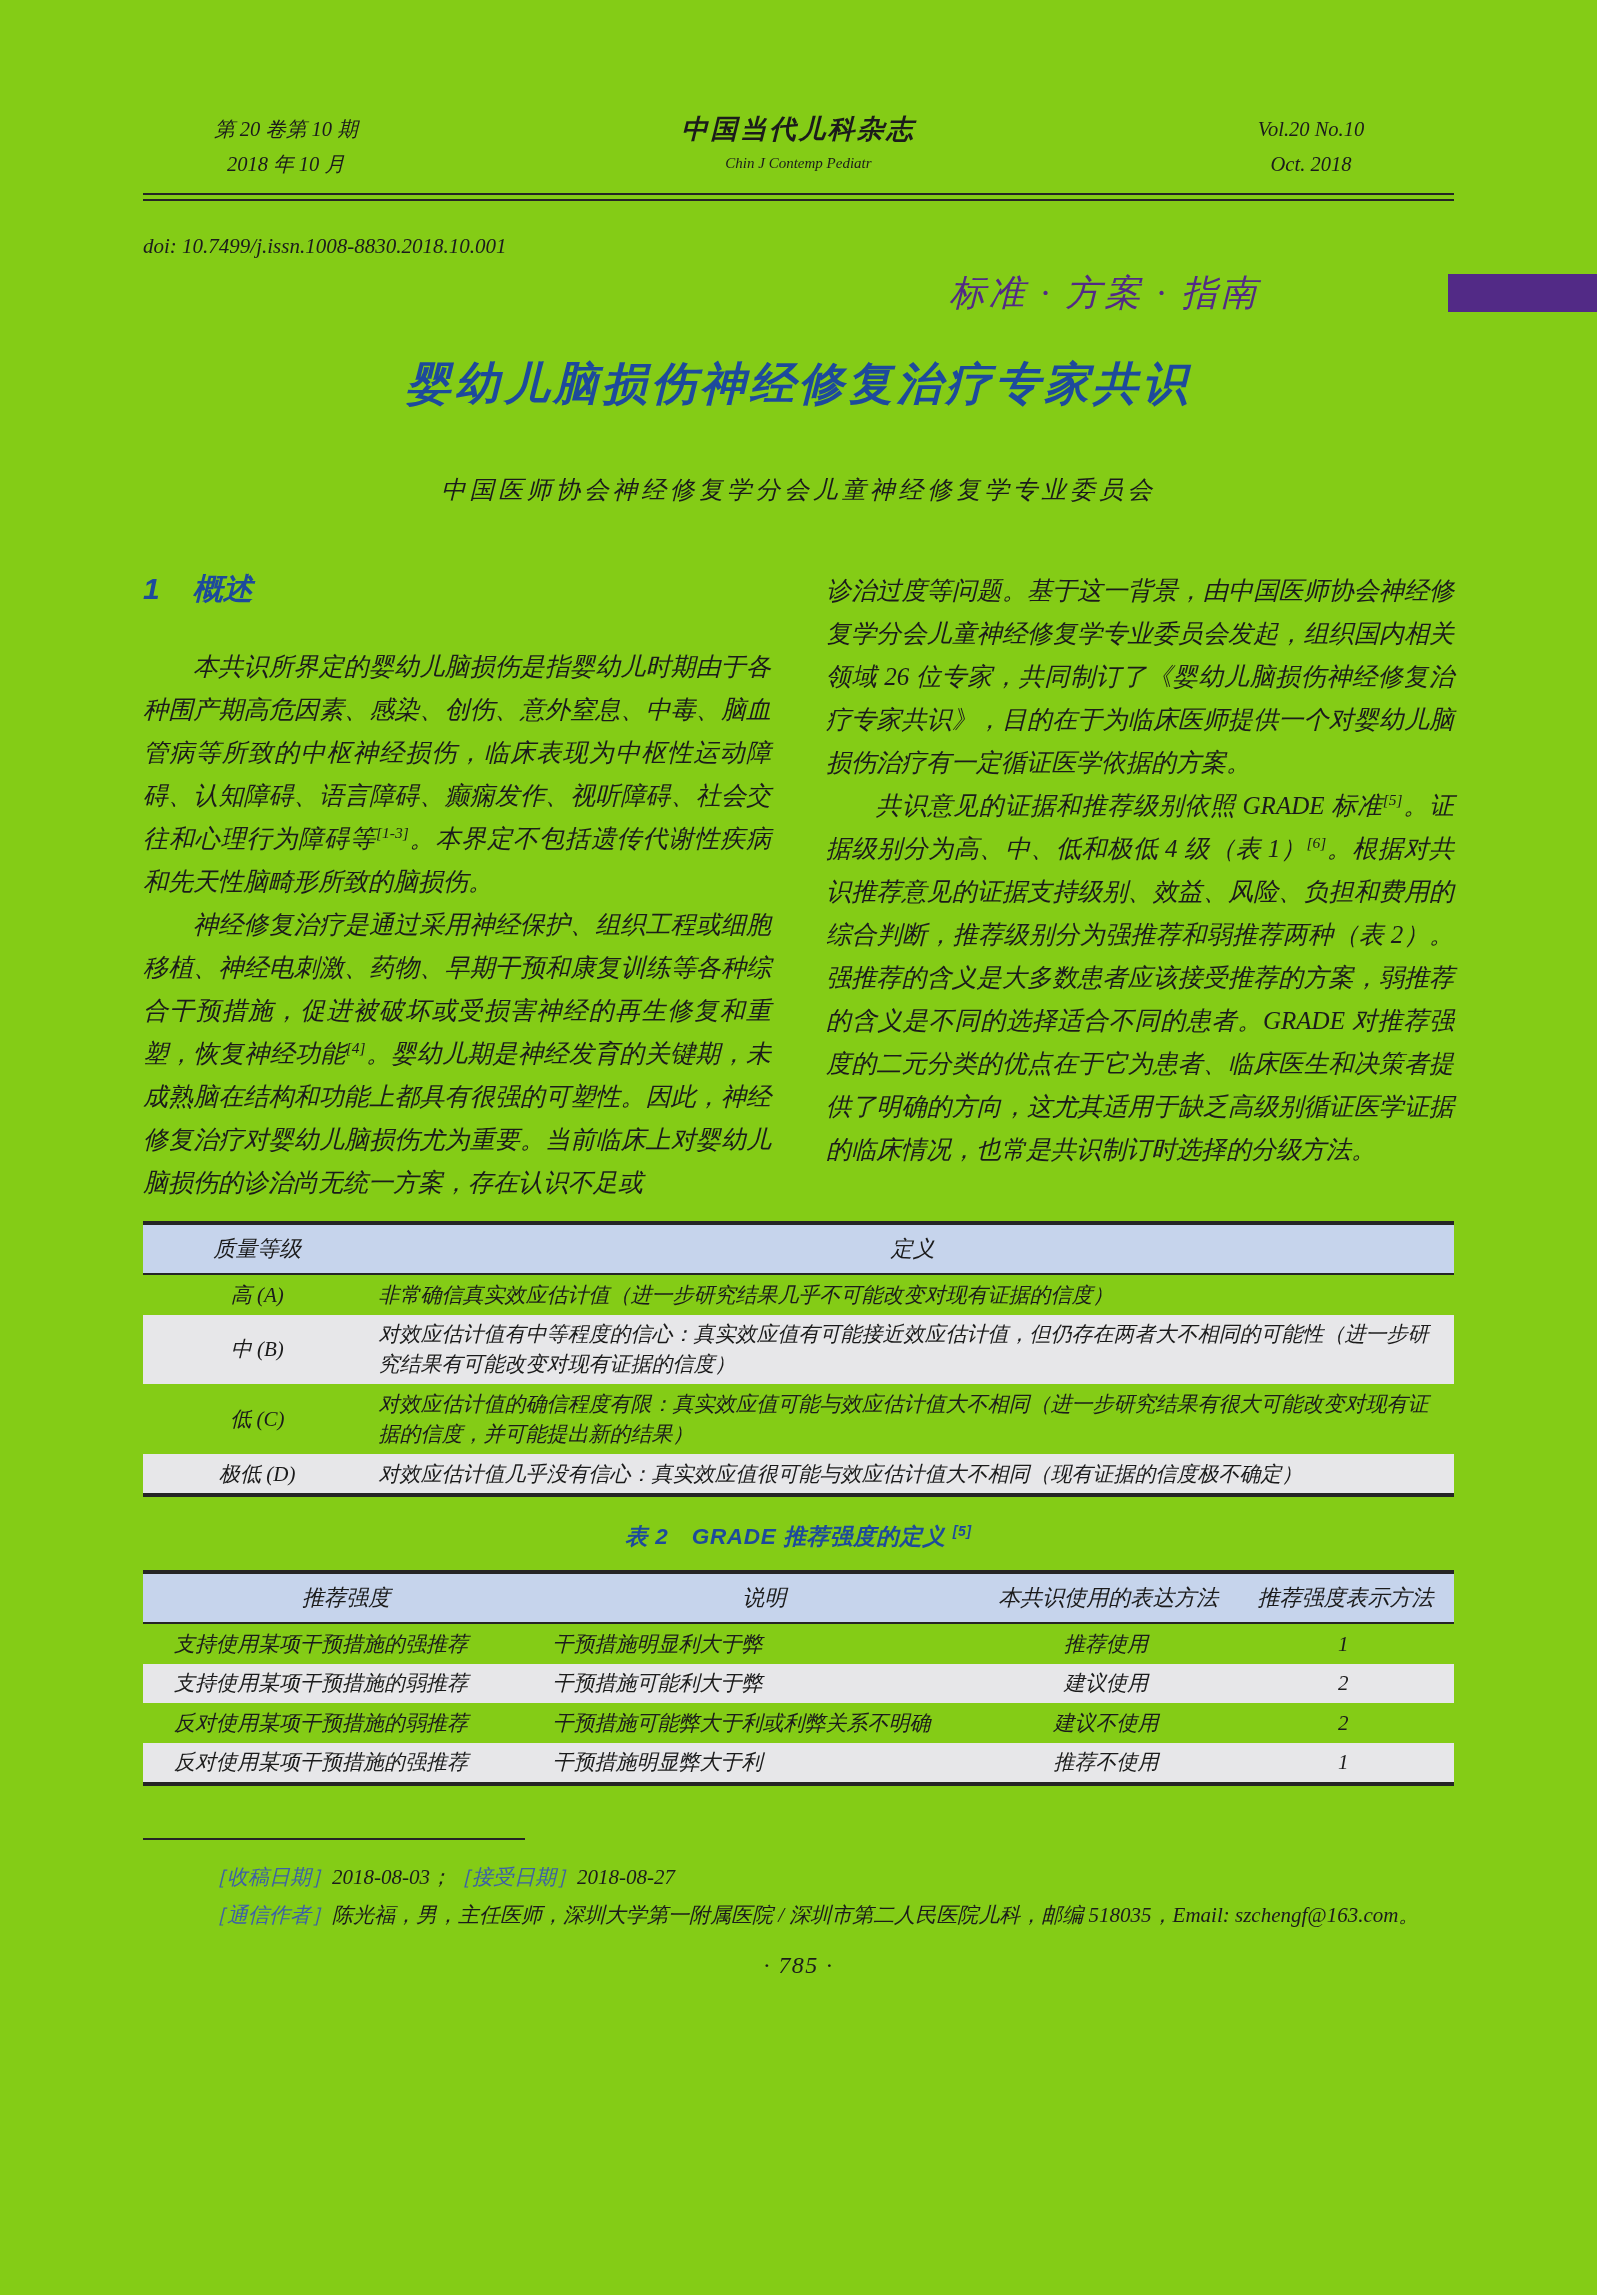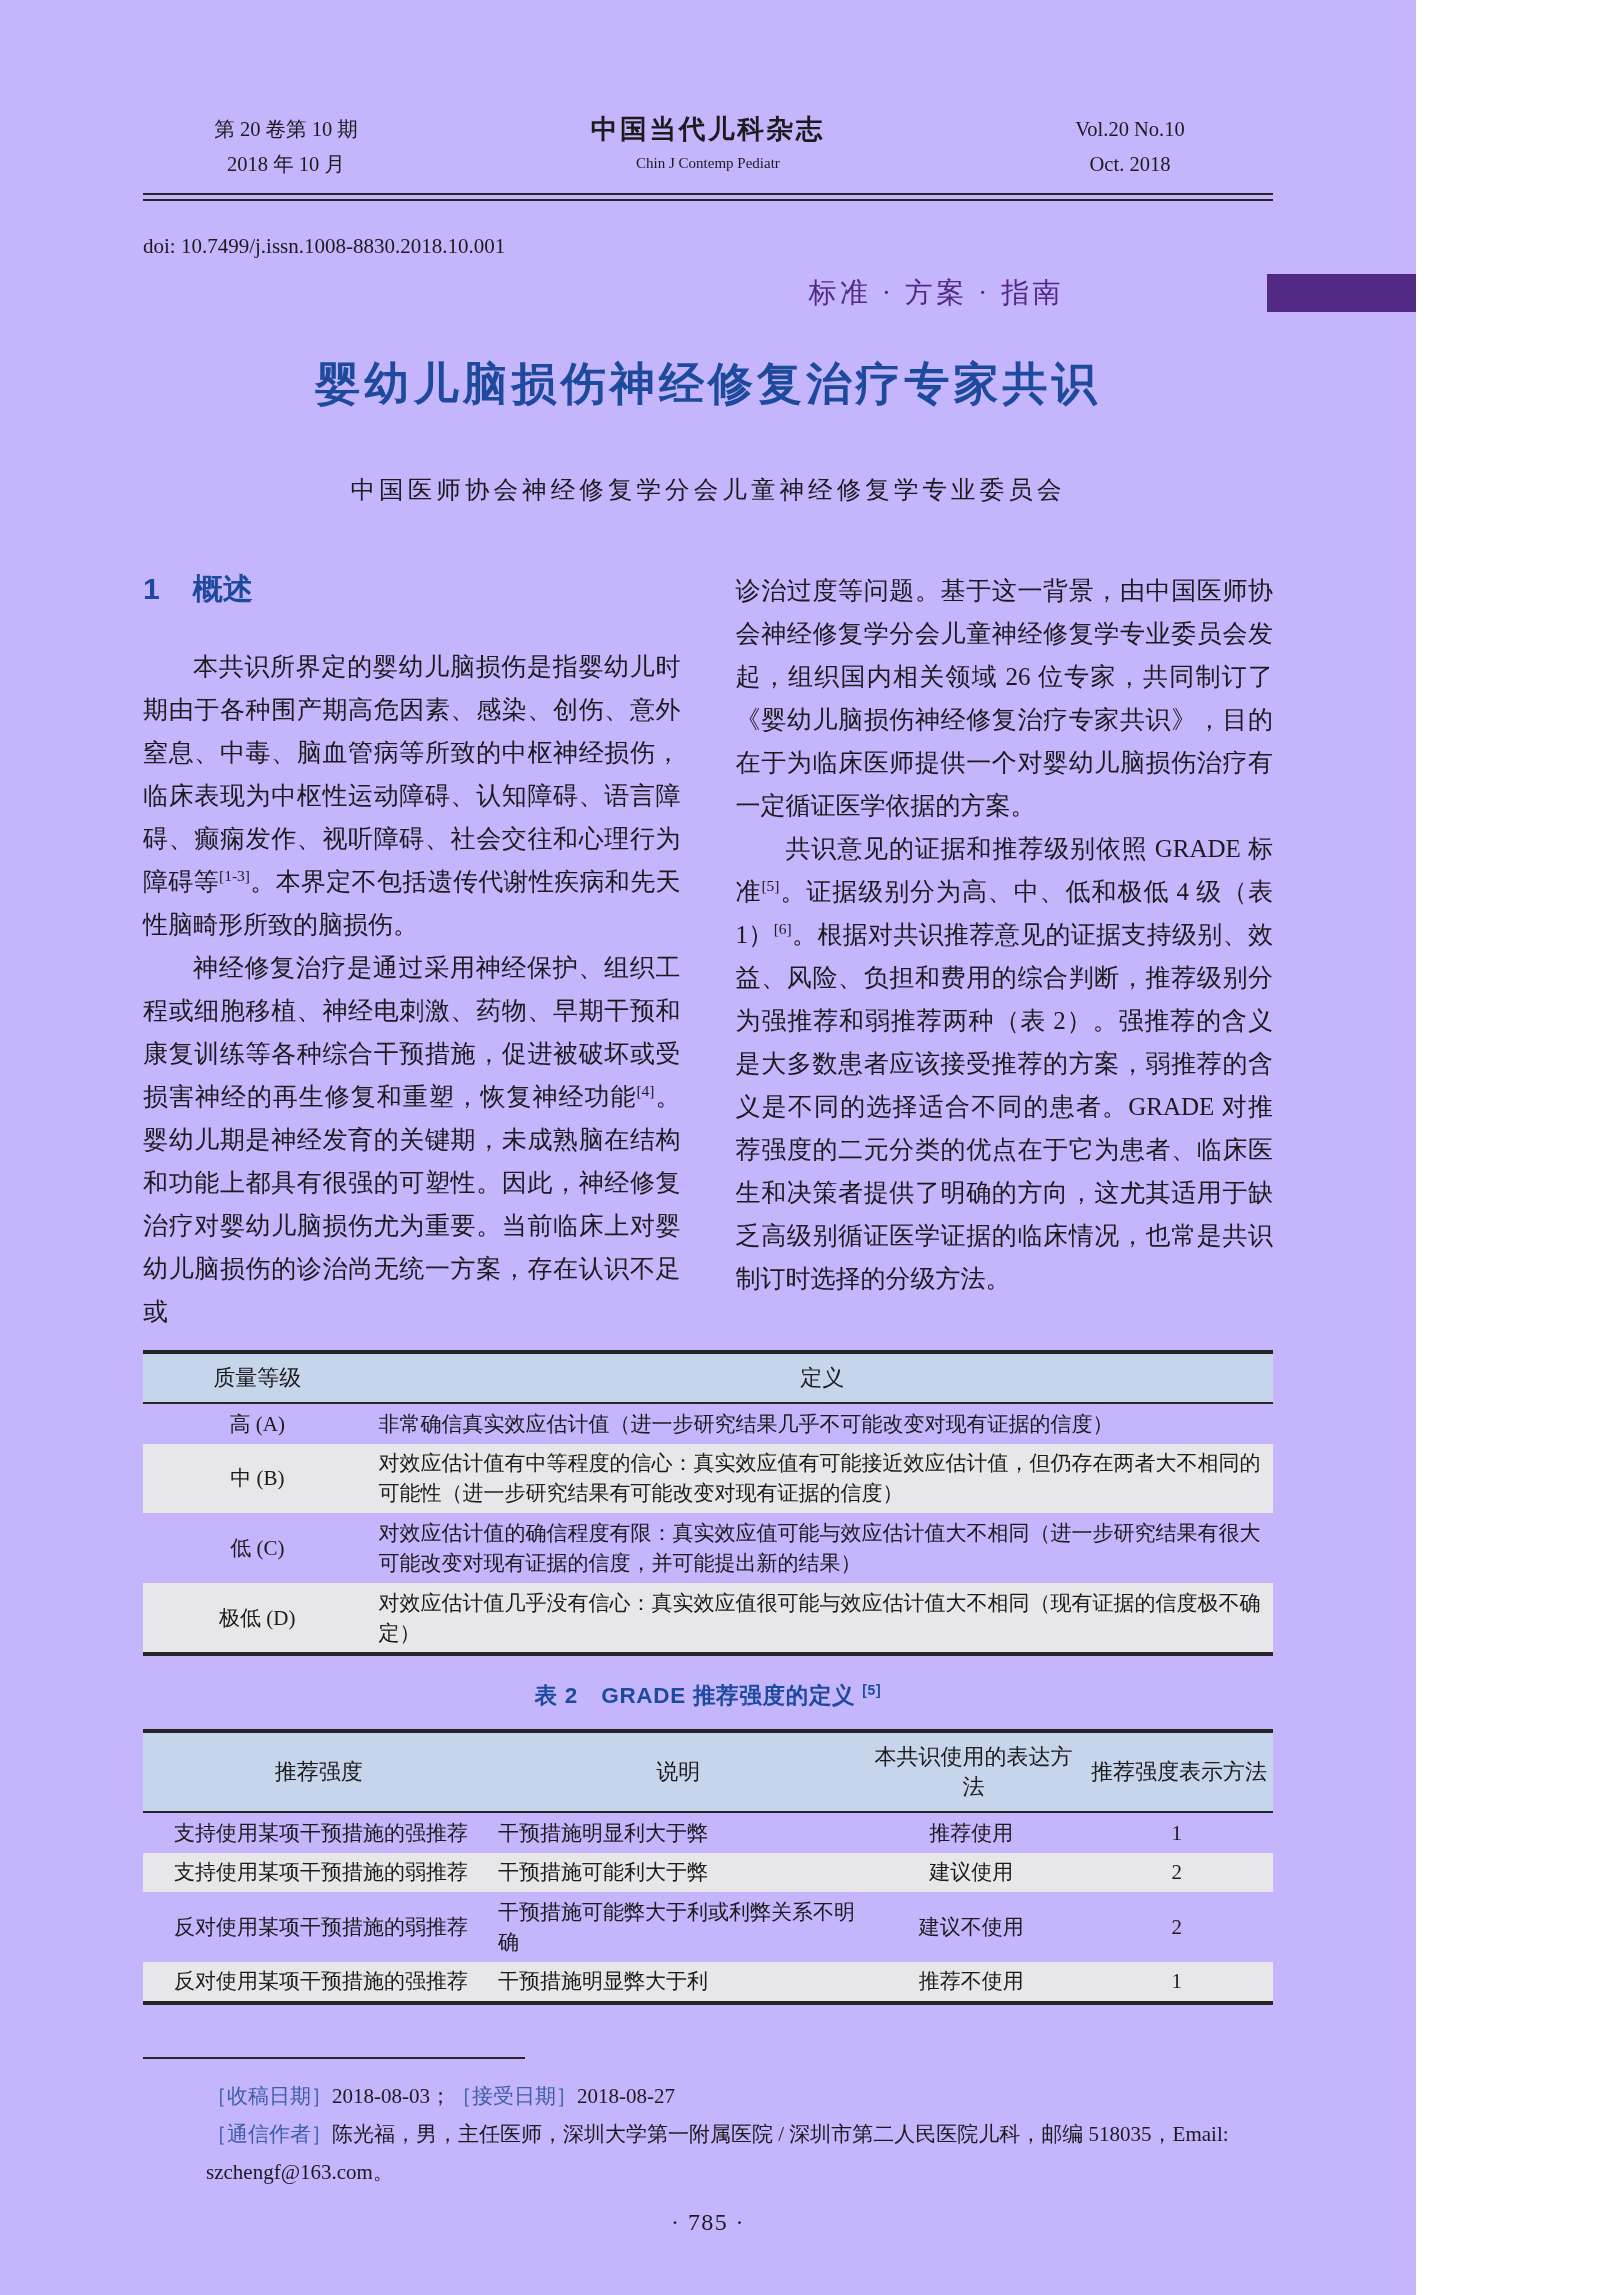--- a/index.html
+++ b/index.html
@@ -1,38 +1,39 @@
 <!DOCTYPE html>
 <html lang="zh" style="--heading-blue: #1d4a9c; --accent-purple: #522a86; --table-header-bg: #c6d4ec; --row-stripe: #e7e7e9; --footnote-blue: #3d5fa8; --rule-dark: #252525;font-size:11px"><head>
 <meta charset="utf-8">
 <style>
   html,body{margin:0;padding:0;background:#ffffff;}
   .page{
     position:relative;
-    width:1416px;height:2295px;
-    background:#c4b5fd;
+    width:1597px;height:2295px;
+    background:#84cc16;
     box-sizing:border-box;
     padding:112px 143px 0 143px;
     font-family:"Liberation Serif","DejaVu Serif",serif;
     color:#1b1b1b;
     overflow:hidden;
+    font-style:italic;
   }
   
   .jheader{display:flex;justify-content:space-between;align-items:flex-start;height:75px;}
   .jh-side{width:286px;text-align:center;font-size:20.5px;line-height:35px;}
   .jh-center{text-align:center;}
   .jh-cn{font-size:26.6px;font-weight:bold;letter-spacing:2.7px;line-height:34px;}
   .jh-en{font-size:15px;line-height:35px;}
   .double-rule{margin-top:5.5px;height:4.1px;border-top:2px solid var(--rule-dark,#252525);border-bottom:2px solid var(--rule-dark,#252525);}
   
   .doi{margin-top:33px;font-size:21px;}
   .category-row{position:relative;height:38px;margin-top:15px;}
   .category-label{
-    position:absolute;right:209px;top:50%;transform:translateY(-50%);
-    color:var(--accent-purple,#522a86);font-size:28px;letter-spacing:3.4px;font-weight:500;
+    position:absolute;right:194px;top:50%;transform:translateY(-50%);
+    color:var(--accent-purple,#522a86);font-size:36px;letter-spacing:3.4px;font-weight:500;
   }
   .category-block{
     position:absolute;right:-143px;top:0;width:149px;height:38px;
     background:var(--accent-purple,#522a86);
   }
   
   .title{
     margin:44px 0 0 0;text-align:center;
     color:var(--heading-blue,#1d4a9c);
     font-size:45px;font-weight:bold;letter-spacing:4.1px;line-height:57px;

